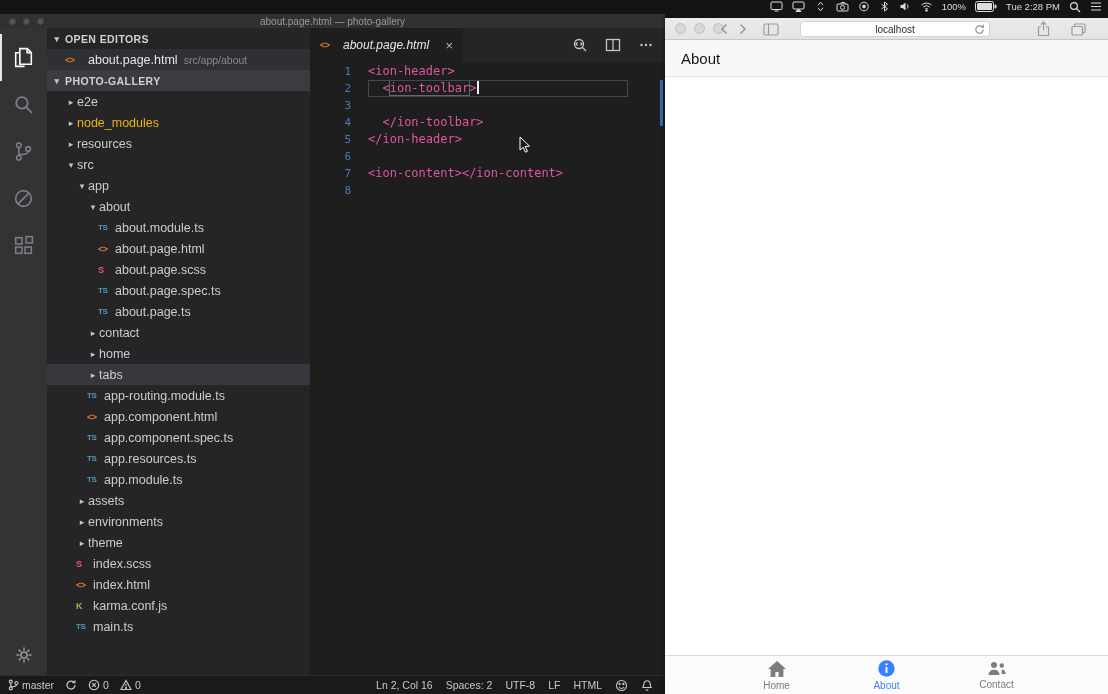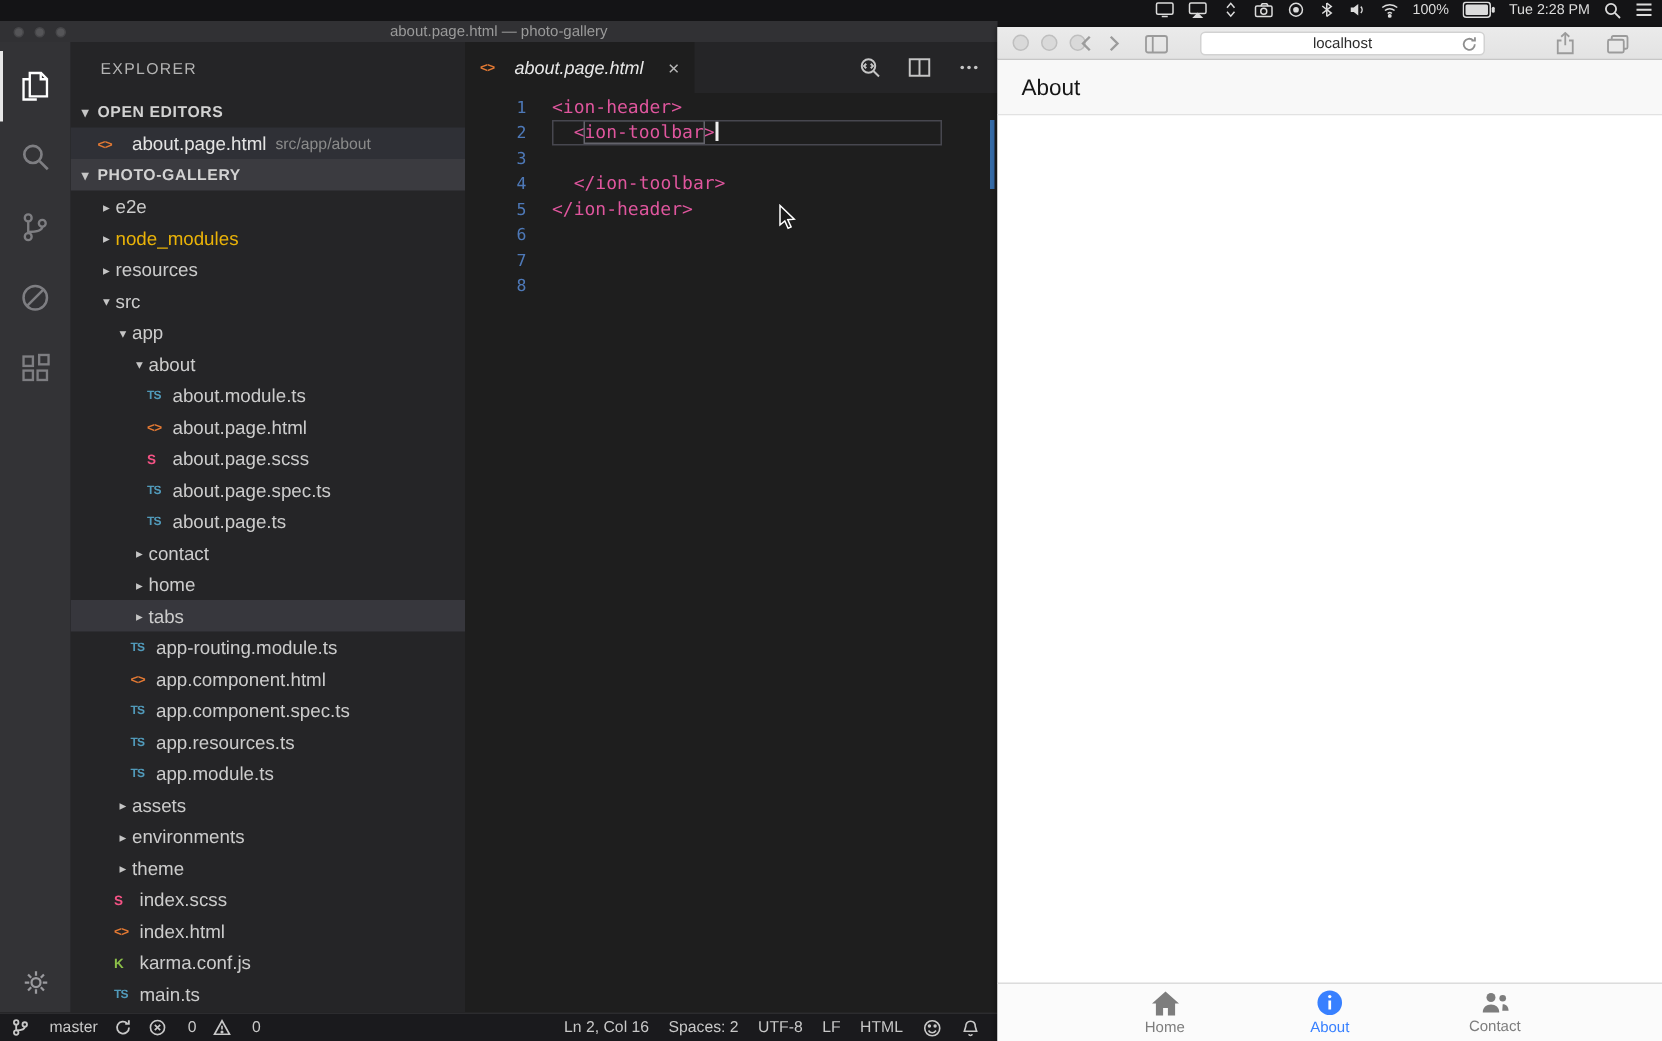--- a/index.html
+++ b/index.html
@@ -77,21 +77,21 @@
   .current-box { position:absolute; left:58px; top:0; width:260px; height:17px;
     border:1px solid #47474f; pointer-events:none; }
   .cursor-caret { display:inline-block; width:1.5px; height:13px; background:#efefef; vertical-align:-2px; margin-left:1px; }
   .ovr-mark { position:absolute; right:2px; top:52px; width:3px; height:46px; background:#3a79c0; opacity:0.85; }
 
   .statusbar { position:absolute; left:0; bottom:0; width:665px; height:19px;
     background:#1a1a1d; border-top:1px solid #2c2c2f; display:flex; align-items:center;
     color:#c8c8c8; font-size:10.5px; }
   .sb-left { display:flex; align-items:center; gap:11px; padding-left:8px; }
   .sb-right { margin-left:auto; display:flex; align-items:center; gap:13px; padding-right:12px; }
-  .sb-item { display:flex; align-items:center; gap:14px; cursor:pointer; }
+  .sb-item { display:flex; align-items:center; gap:3px; cursor:pointer; }
 
   
   .safari { position:absolute; left:665px; top:18px; width:443px; height:684px; background:#fff;
     box-shadow:-1px 0 3px rgba(0,0,0,0.35); }
   .saf-toolbar { position:relative; height:22px; background:linear-gradient(#ebebeb,#e3e3e3); border-bottom:1px solid #c6c6c6; }
   .saf-traffic { position:absolute; left:10px; top:5px; display:flex; gap:8px; }
   .saf-dot { width:11px; height:11px; border-radius:50%; background:#d9d9d9; border:1px solid #bfbfbf; }
   .saf-btn { position:absolute; top:0; height:22px; display:flex; align-items:center; color:#9b9b9b; cursor:pointer; }
   .urlbar { position:absolute; left:135px; top:3px; width:190px; height:16px; background:#fff;
     border:1px solid #d2d2d2; border-radius:3.5px; display:flex; align-items:center; justify-content:center;
@@ -236,21 +236,20 @@
         </div>
         <div class="ab-gear" id="ab-gear">
           <svg width="20" height="20" viewBox="0 0 20 20" fill="none" stroke="currentColor" stroke-width="1.5">
             <circle cx="10" cy="10" r="3"></circle>
             <path d="M10 2.5v3M10 14.5v3M2.5 10h3M14.5 10h3M4.7 4.7l2.1 2.1M13.2 13.2l2.1 2.1M15.3 4.7l-2.1 2.1M6.8 13.2l-2.1 2.1"></path>
           </svg>
         </div>
     </div>
 
     <div class="sidebar">
-      <div class="sb-title">EXPLORER</div>
       <div class="section-header">
         <span class="twistie">▾</span>
         <span>OPEN EDITORS</span>
       </div>
       <div class="open-editor-row">
         <span class="fi fi-html">&lt;&gt;</span>
         <span class="oe-name">about.page.html</span>
         <span class="oe-path">src/app/about</span>
       </div>
       <div class="section-header project">
@@ -415,20 +414,21 @@
           <div class="code-line">
             <span class="gutter">5</span>
             <span class="line-text"><span class="seg-tag">&lt;/ion-header&gt;</span></span>
           </div>
           <div class="code-line">
             <span class="gutter">6</span>
             <span class="line-text"></span>
           </div>
           <div class="code-line">
             <span class="gutter">7</span>
+            <span class="line-text"><span class="seg-tag">&lt;ion-content&gt;&lt;/ion-content&gt;</span></span>
           </div>
           <div class="code-line">
             <span class="gutter">8</span>
             <span class="line-text"></span>
           </div>
         </div>
       <div class="ovr-mark"></div>
     </div>
   </div>
 

